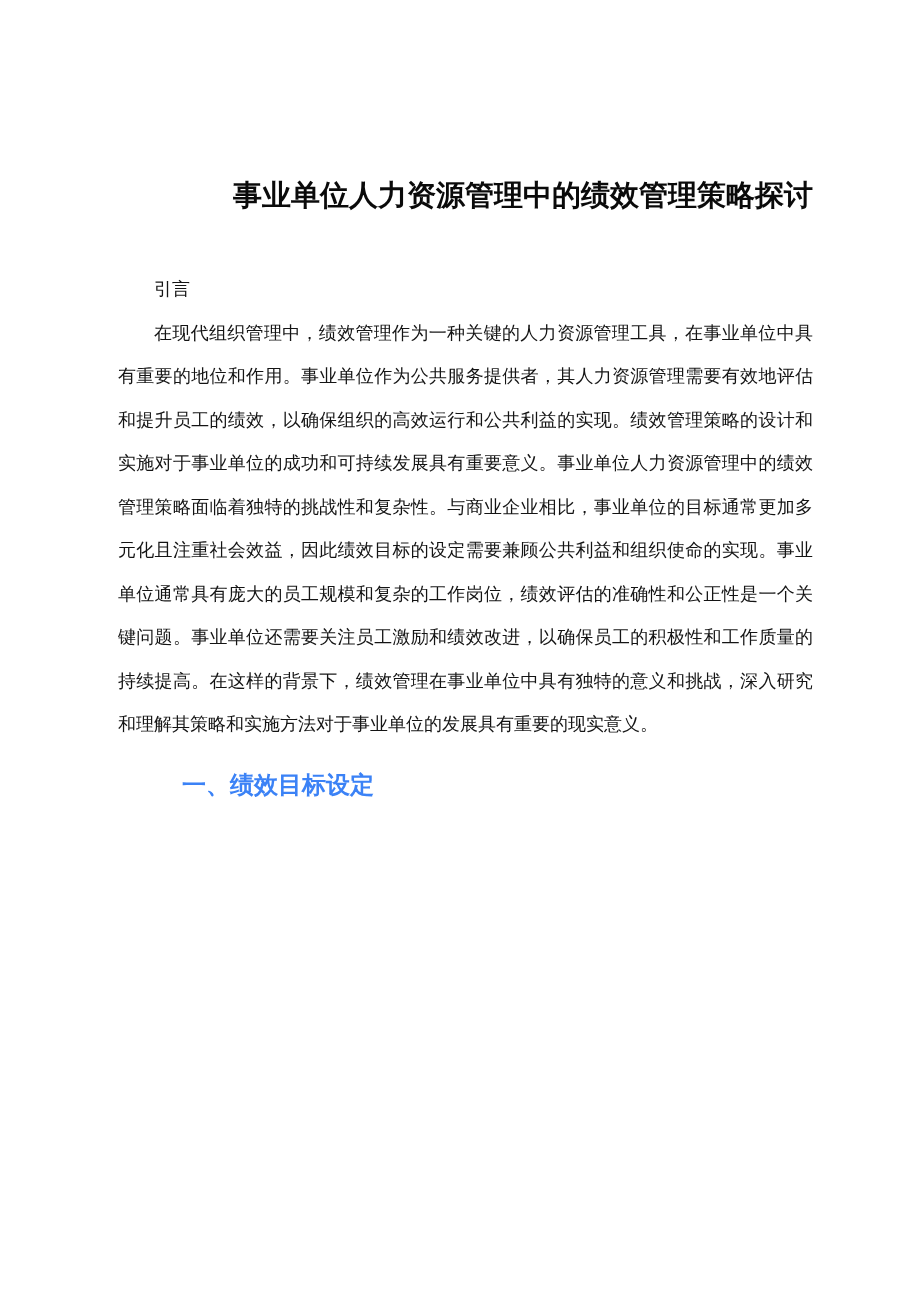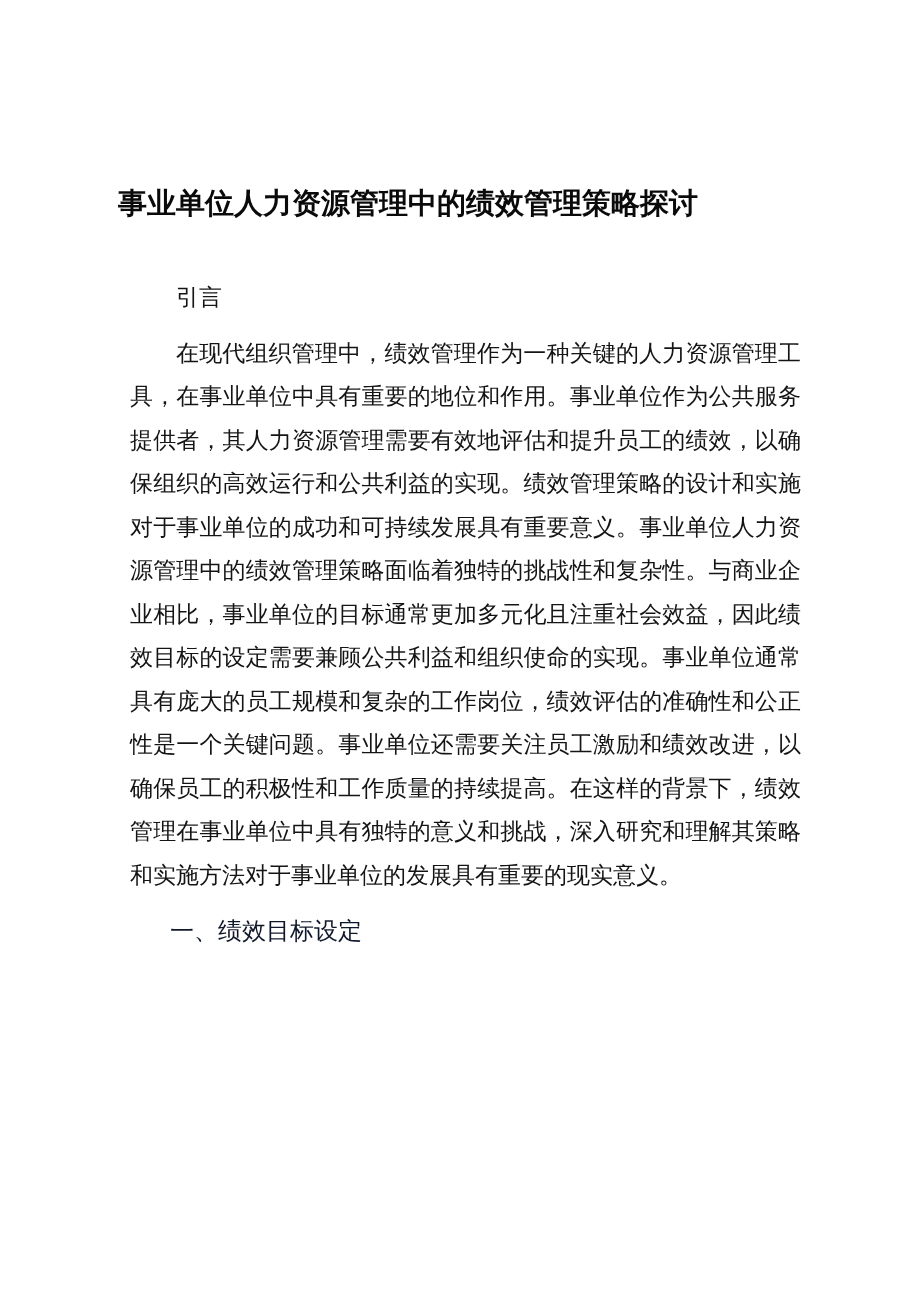--- a/index.html
+++ b/index.html
@@ -26,41 +26,41 @@
     left: 118px;
     top: 178px;
     width: 695px;
   }
   .doc-title {
     font-family: "Liberation Sans", sans-serif;
     font-weight: bold;
     font-size: 29px;
     line-height: 34px;
     color: #0a0a0a;
-    margin: 8px 0 56px 0;
-    text-align: left;
+    margin: 0 0 56px 0;
+    text-align: right;
     letter-spacing: 0;
   }
   .body-paragraph {
     font-family: "Liberation Serif", serif;
-    font-size: 23px;
+    font-size: 18px;
     line-height: 43.5px;
     color: #141414;
-    margin: 12px;
+    margin: 0;
     text-indent: 2em;
     text-align: justify;
     word-break: break-all;
   }
   .section-heading {
     font-family: "Liberation Sans", sans-serif;
-    font-weight: normal;
+    font-weight: bold;
     font-size: 24px;
     line-height: 43.5px;
-    color: #0f172a;
-    margin: 4px;
+    color: #3b82f6;
+    margin: 16px;
     text-indent: 2em;
   }
 </style>
 </head>
 <body>
 
 <div class="page">
   <div class="content">
 
     <h1 class="doc-title">事业单位人力资源管理中的绩效管理策略探讨</h1>

